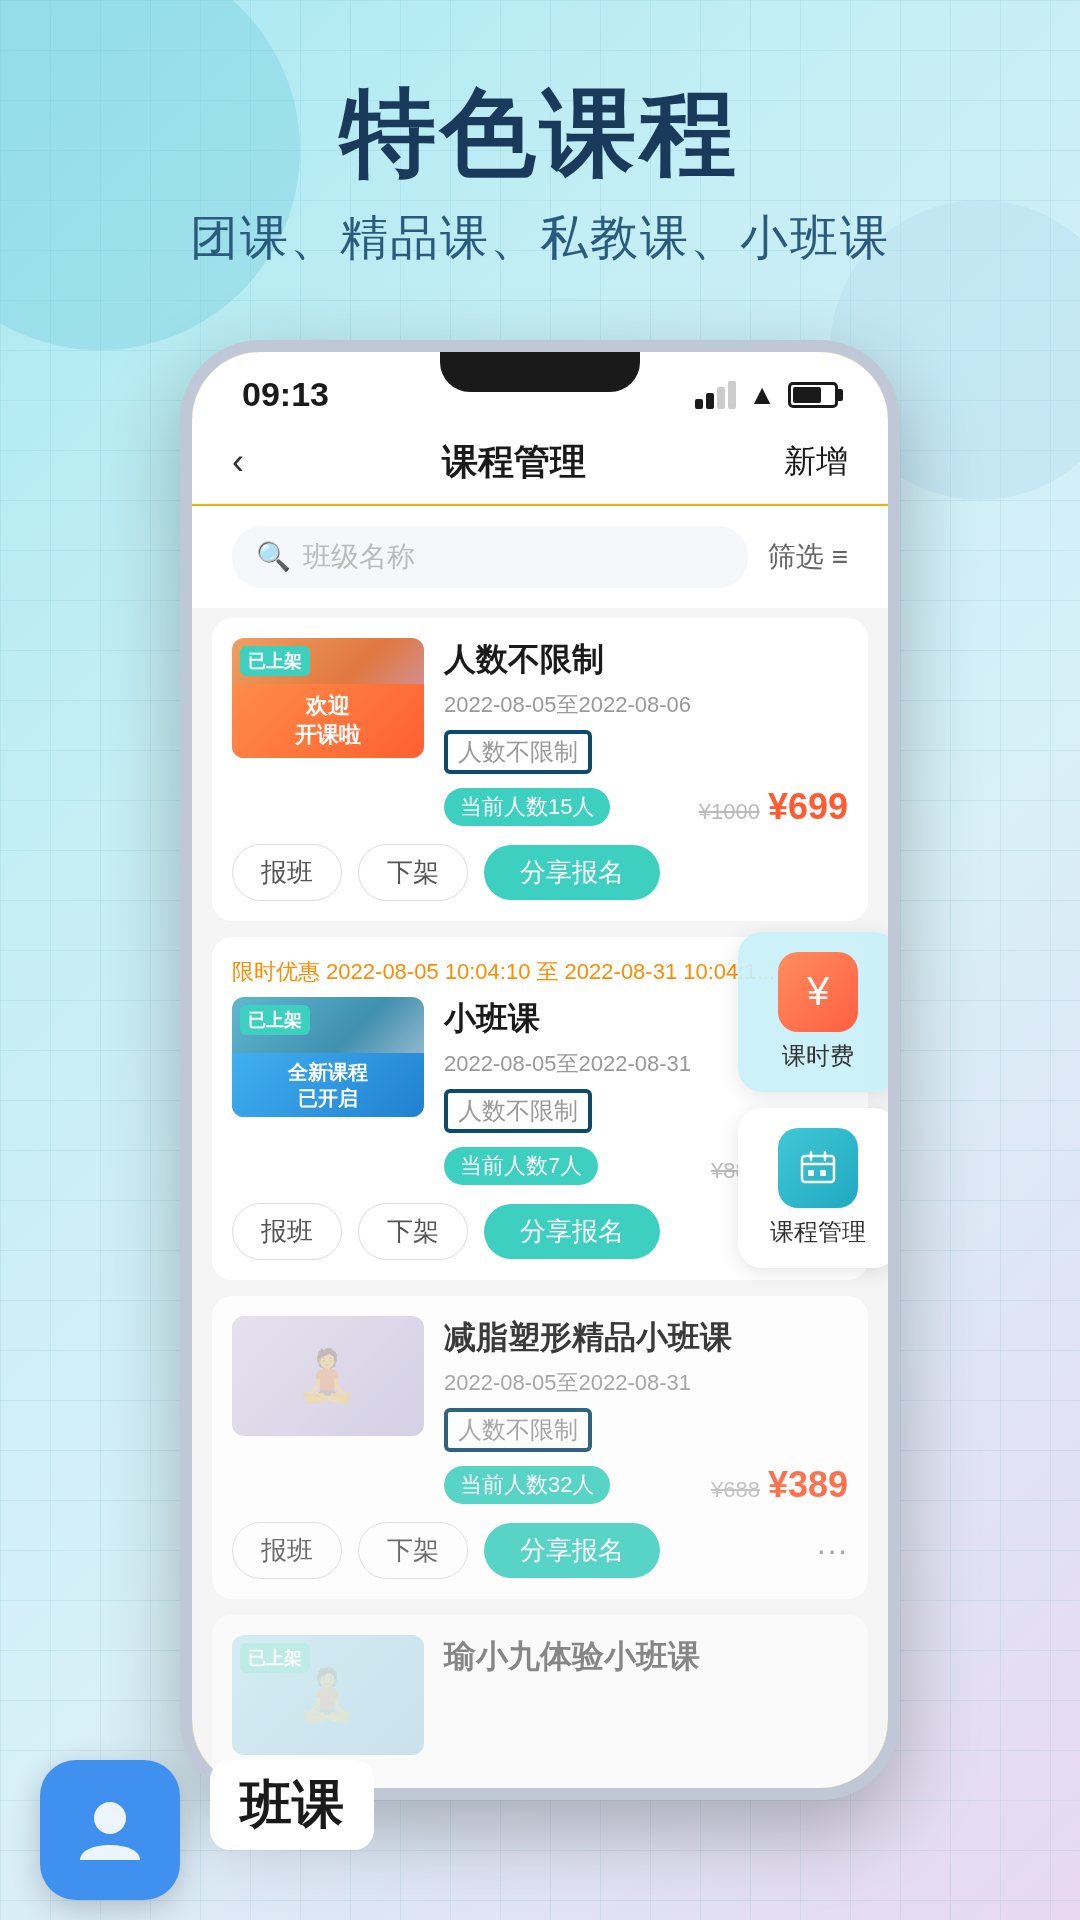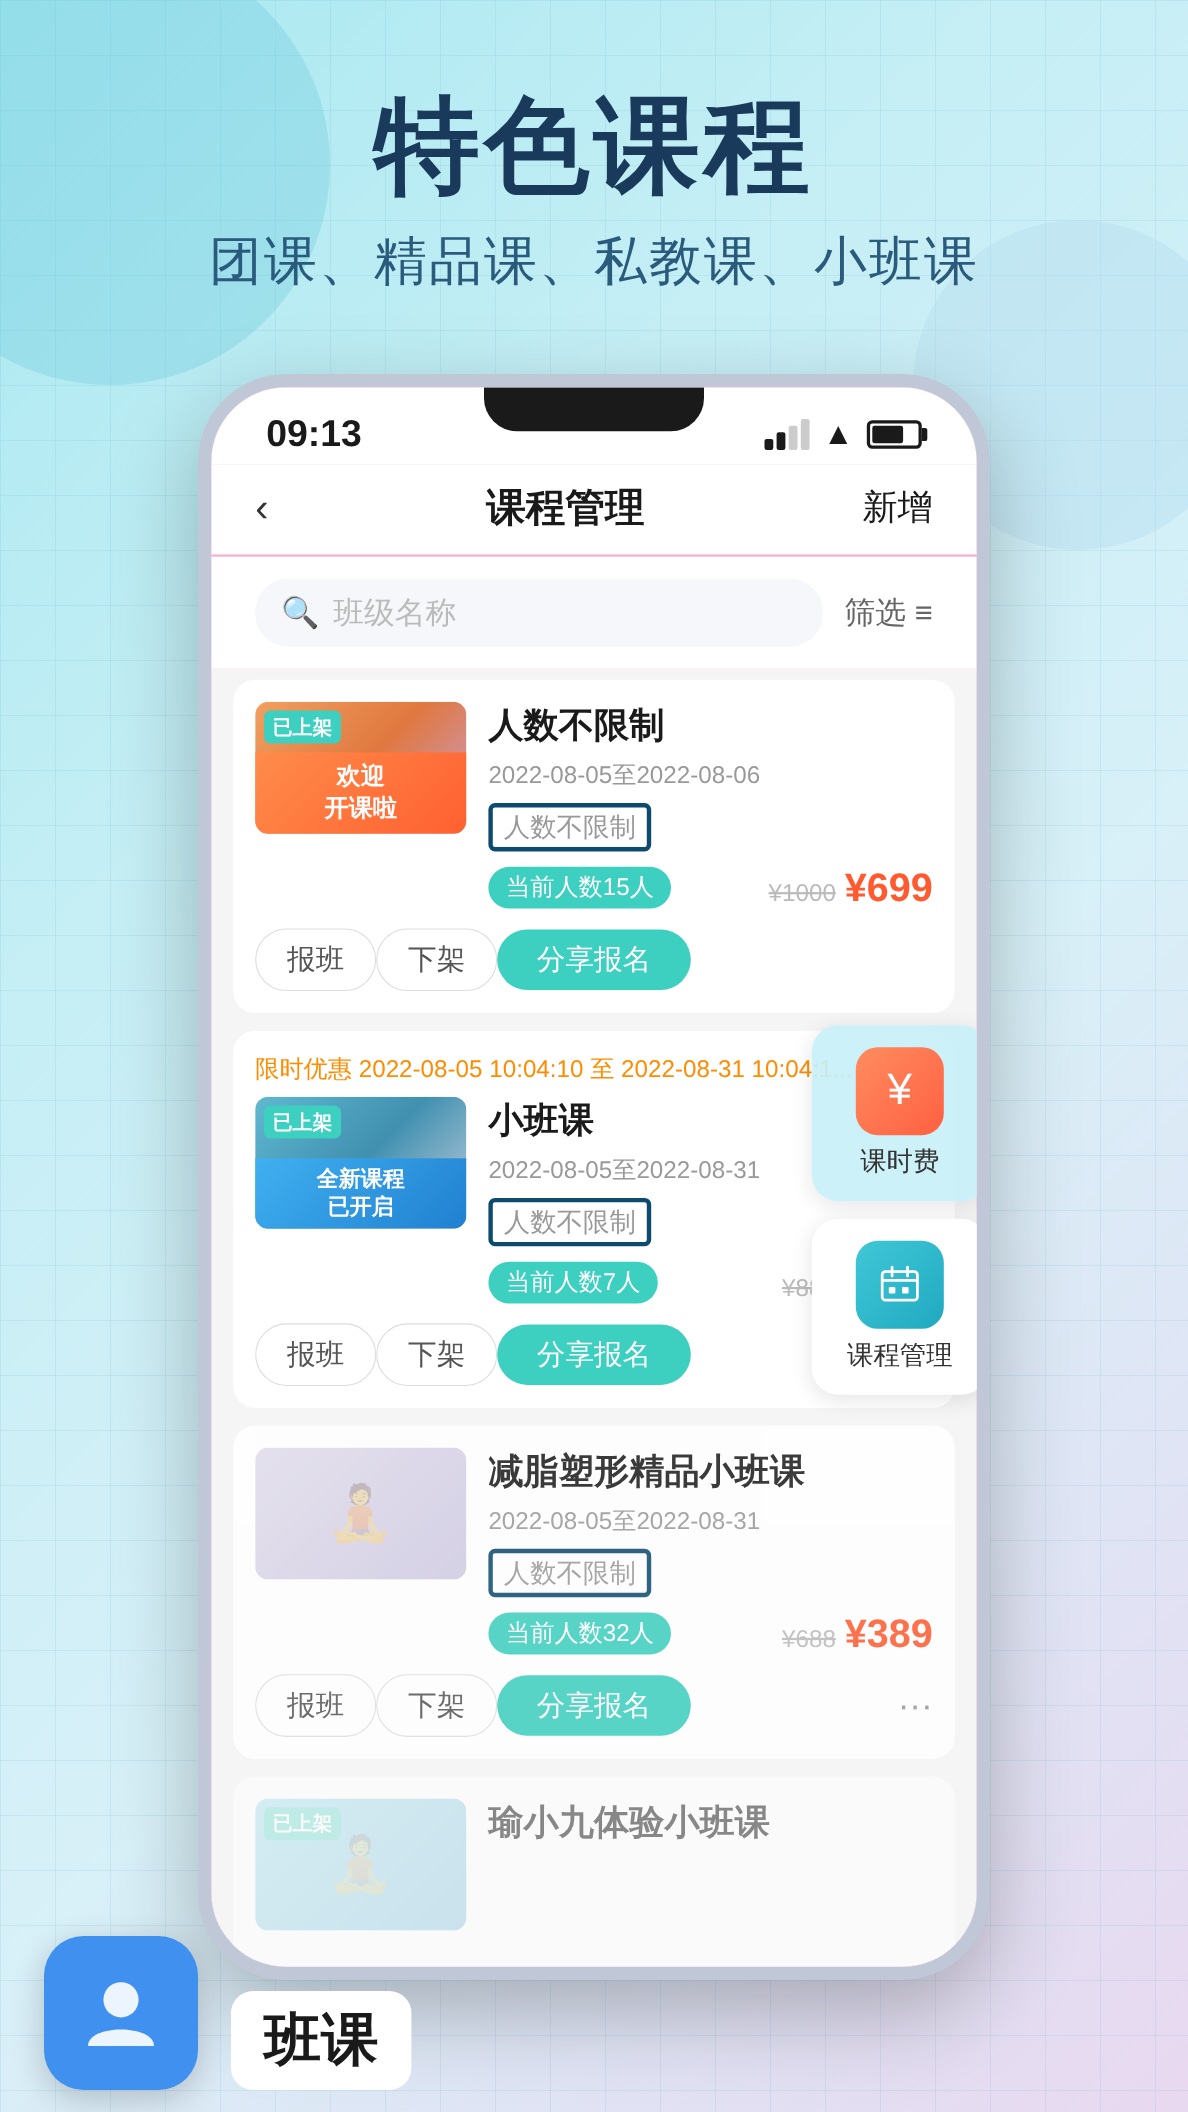--- a/index.html
+++ b/index.html
@@ -89,21 +89,21 @@
       border: 12px solid #c0c8d8;
       position: relative;
       overflow: hidden;
       box-shadow: 0 30px 80px rgba(0,0,0,0.25), inset 0 0 0 2px #e0e8f0;
     }
 
     
     .phone-screen {
       width: 100%;
       height: 100%;
-      background: #f9a8d4;
+      background: #eab308;
       border-radius: 68px;
       overflow: hidden;
       position: relative;
     }
 
     
     .notch {
       position: absolute;
       top: 0;
       left: 50%;
@@ -412,21 +412,21 @@
       font-size: 24px;
       color: #999;
       border: 4px solid #0c4a6e;
       border-radius: 6px;
       padding: 2px 10px;
     }
 
     
     .action-row {
       display: flex;
-      gap: 0;
+      gap: 16px;
       align-items: center;
     }
 
     .btn-outline {
       border: 1px solid #ddd;
       background: white;
       border-radius: 30px;
       padding: 10px 28px;
       font-size: 26px;
       color: #555;
@@ -507,21 +507,21 @@
       color: #333;
       font-weight: 500;
     }
 
     
     .bottom-section {
       position: absolute;
       bottom: 20px;
       left: 40px;
       display: flex;
-      align-items: flex-end;
+      align-items: flex-start;
       gap: 30px;
       z-index: 10;
     }
 
     .app-icon-large {
       width: 140px;
       height: 140px;
       background: #4090f0;
       border-radius: 36px;
       display: flex;

